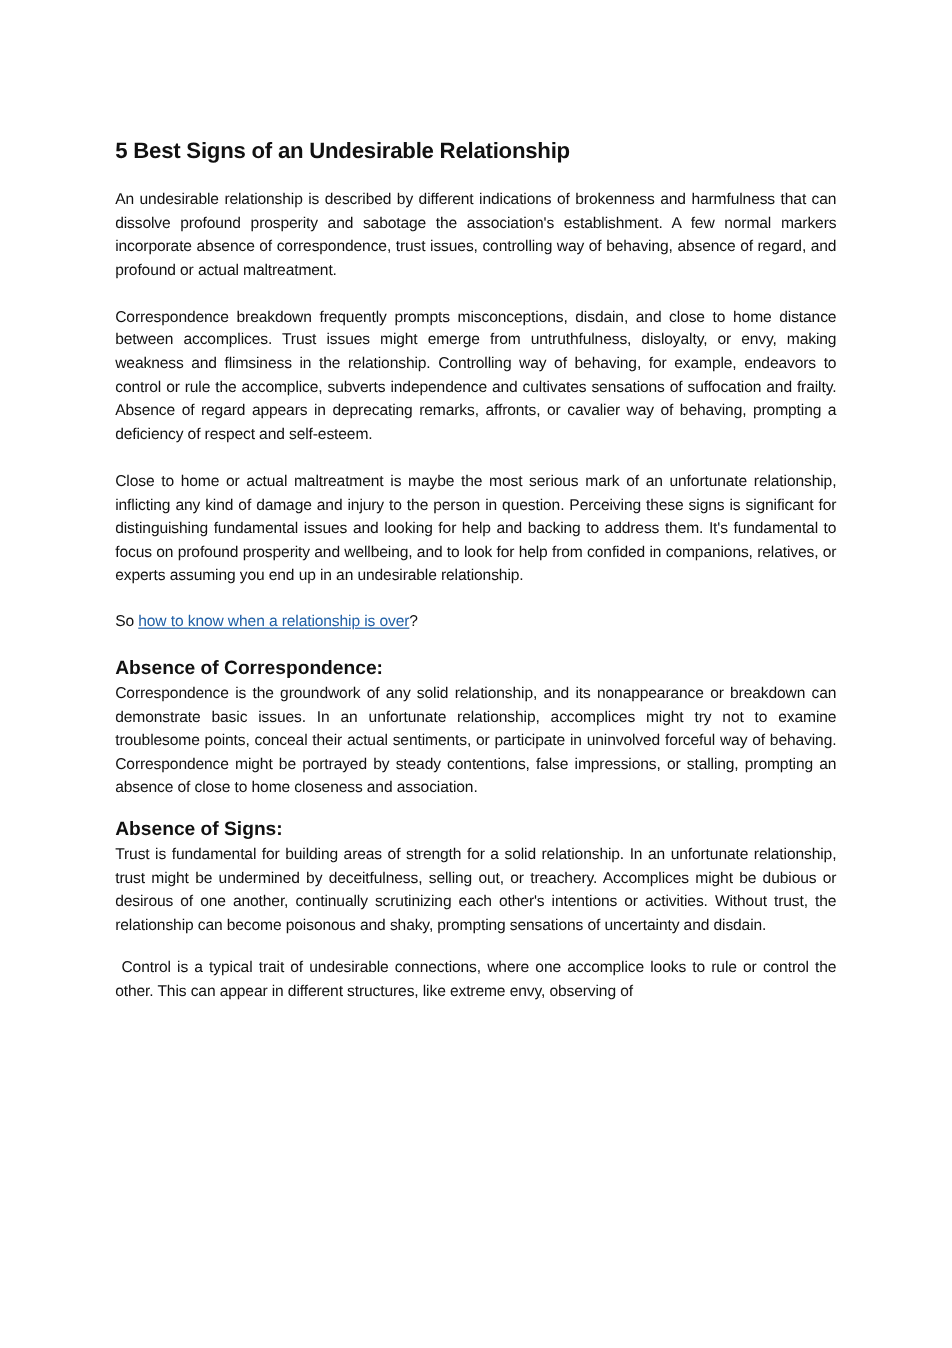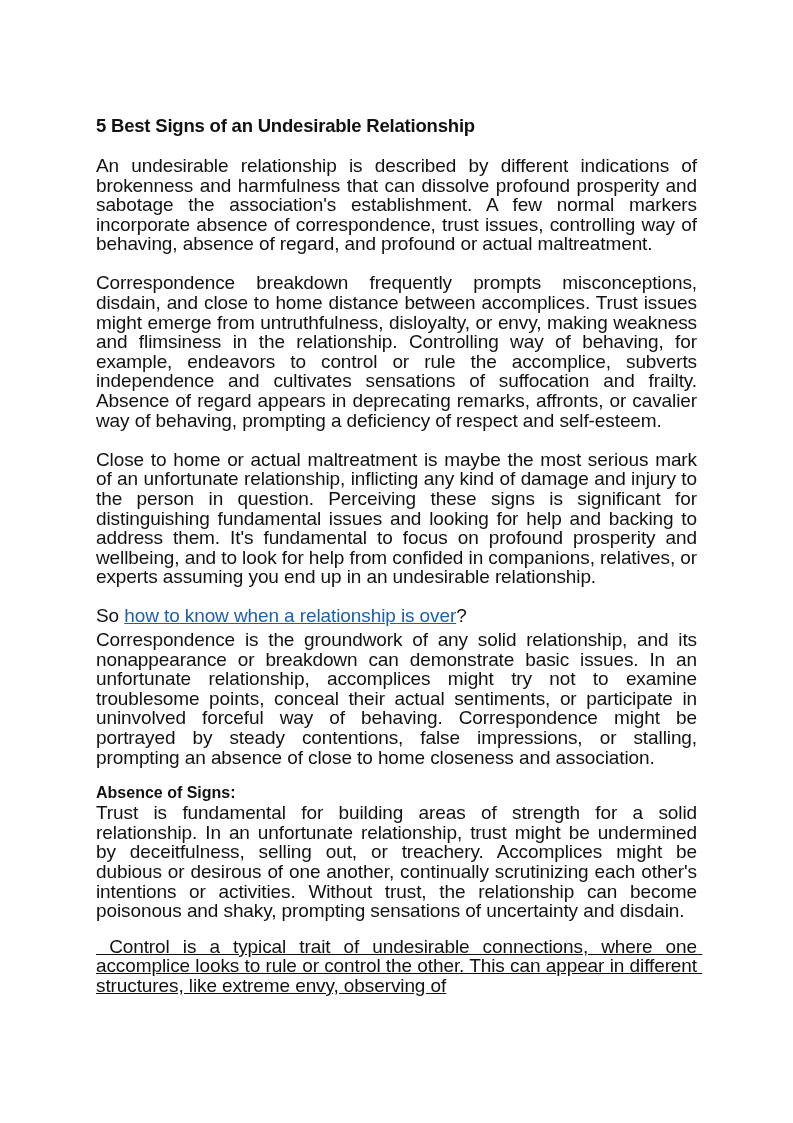--- a/index.html
+++ b/index.html
@@ -9,50 +9,51 @@
     font-family: "Liberation Sans", sans-serif;
     color: #111;
   }
   .title {
     font-family: "Liberation Sans", sans-serif;
     font-weight: bold; font-size: 18.5px; line-height: 24px;
     margin: 16px 0 18px 0; letter-spacing: -0.2px;
   }
   p {
     margin: 0 0 19.5px 0;
-    font-size: 19px; line-height: 19.6px;
+    font-size: 13px; line-height: 19.6px;
     text-align: justify; letter-spacing: -0.1px;
   }
   .section-heading {
     font-weight: bold; font-size: 16px; line-height: 20px;
     margin: 0; padding-top: 0;
   }
   .section p { margin-bottom: 16px; }
   .section { margin-top: 0; }
   a.link { color: #1f5fa6; text-decoration: underline; }
-  .intro-links { margin-bottom: 4px; }
+  .intro-links { margin-bottom: 20px; }
 </style>
 </head>
 <body>
 
 <div class="page">
   <h1 class="title">5 Best Signs of an Undesirable Relationship</h1>
 
   <p>An undesirable relationship is described by different indications of brokenness and harmfulness that can dissolve profound prosperity and sabotage the association's establishment. A few normal markers incorporate absence of correspondence, trust issues, controlling way of behaving, absence of regard, and profound or actual maltreatment.</p>
   <p>Correspondence breakdown frequently prompts misconceptions, disdain, and close to home distance between accomplices. Trust issues might emerge from untruthfulness, disloyalty, or envy, making weakness and flimsiness in the relationship. Controlling way of behaving, for example, endeavors to control or rule the accomplice, subverts independence and cultivates sensations of suffocation and frailty. Absence of regard appears in deprecating remarks, affronts, or cavalier way of behaving, prompting a deficiency of respect and self-esteem.</p>
   <p>Close to home or actual maltreatment is maybe the most serious mark of an unfortunate relationship, inflicting any kind of damage and injury to the person in question. Perceiving these signs is significant for distinguishing fundamental issues and looking for help and backing to address them. It's fundamental to focus on profound prosperity and wellbeing, and to look for help from confided in companions, relatives, or experts assuming you end up in an undesirable relationship.</p>
 
   <p class="intro-links"><span>So </span><a class="link" href="#">how to know when a relationship is over</a><span>?</span></p>
 
 
   <div class="section">
+    <h2 class="section-heading">Absence of Correspondence:</h2>
     <p>Correspondence is the groundwork of any solid relationship, and its nonappearance or breakdown can demonstrate basic issues. In an unfortunate relationship, accomplices might try not to examine troublesome points, conceal their actual sentiments, or participate in uninvolved forceful way of behaving. Correspondence might be portrayed by steady contentions, false impressions, or stalling, prompting an absence of close to home closeness and association.</p>
   </div>
 
   <div class="section">
     <h2 class="section-heading">Absence of Signs:</h2>
     <p>Trust is fundamental for building areas of strength for a solid relationship. In an unfortunate relationship, trust might be undermined by deceitfulness, selling out, or treachery. Accomplices might be dubious or desirous of one another, continually scrutinizing each other's intentions or activities. Without trust, the relationship can become poisonous and shaky, prompting sensations of uncertainty and disdain.</p>
   </div>
 
   <div class="section">
-    <p style="white-space: pre-wrap; text-decoration: underline;"> Control is a typical trait of undesirable connections, where one accomplice looks to rule or control the other. This can appear in different structures, like extreme envy, observing of</p>
+    <p style="white-space: pre-wrap;"> Control is a typical trait of undesirable connections, where one accomplice looks to rule or control the other. This can appear in different structures, like extreme envy, observing of</p>
   </div>
 </div>
 
 </body></html>

